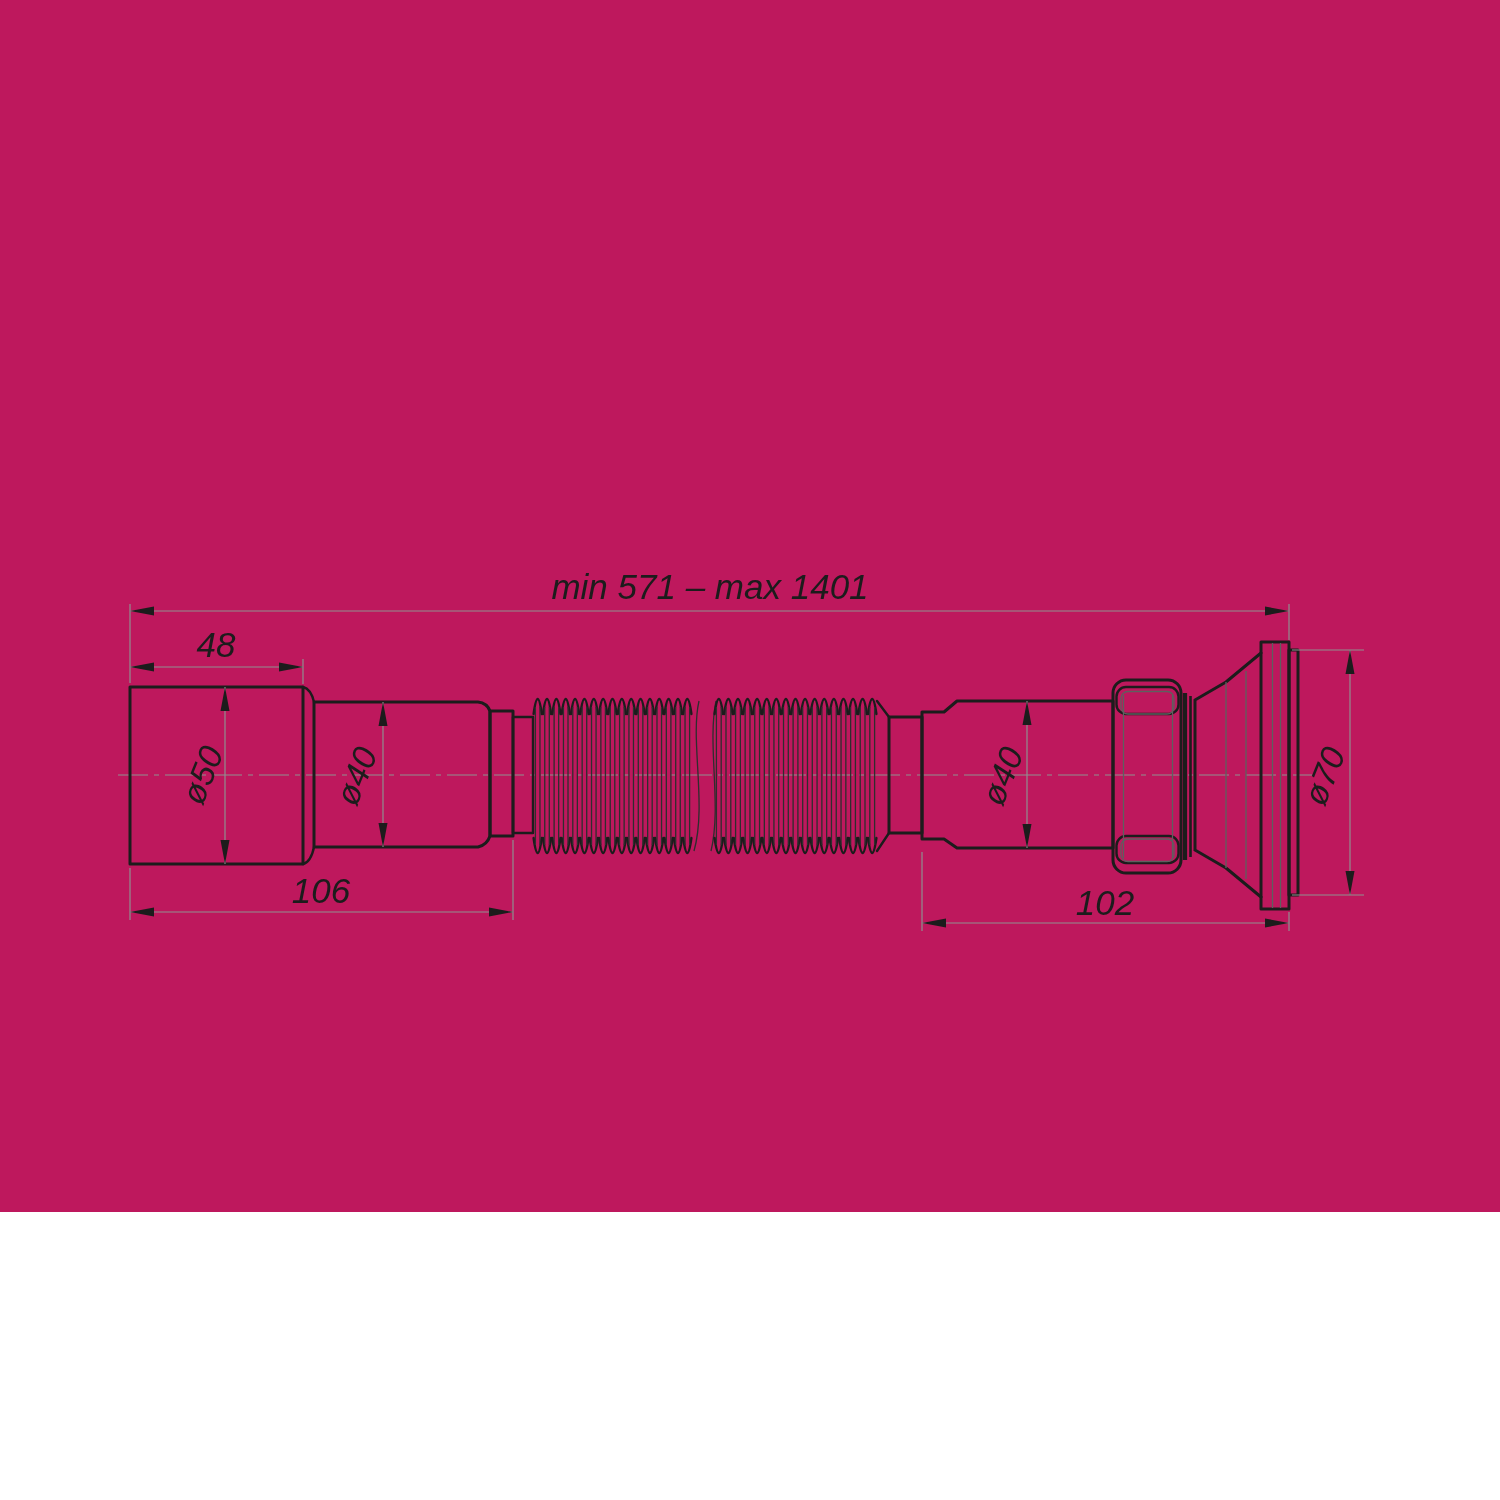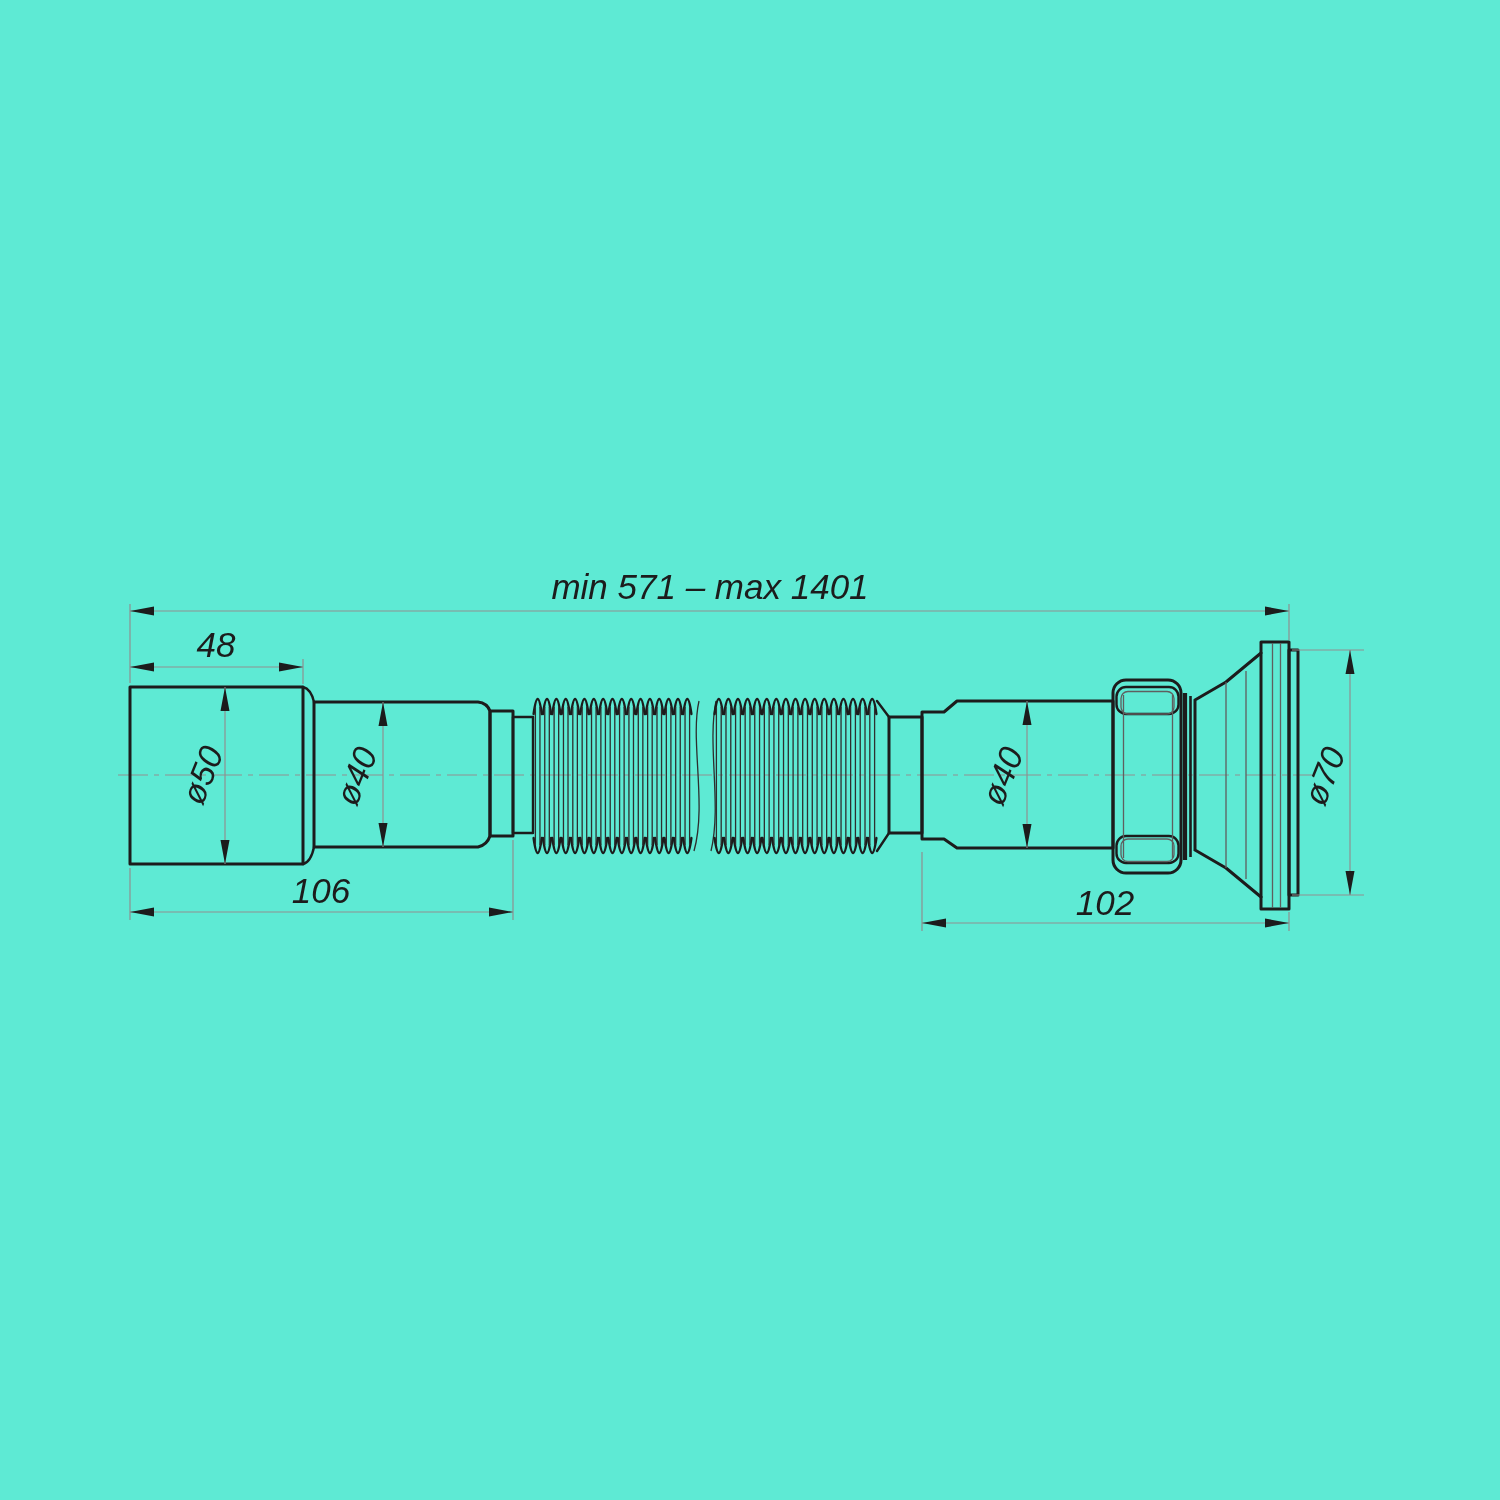--- a/index.html
+++ b/index.html
@@ -1,16 +1,16 @@
 <!DOCTYPE html>
 <html><head>
 <meta charset="utf-8">
 <style>
   html,body{margin:0;padding:0;background:#ffffff;}
-  #page{position:relative;width:1500px;height:1500px;background:#5eead4;overflow:hidden;
+  #page{position:relative;width:1500px;height:1212px;background:#be185d;overflow:hidden;
         font-family:"Liberation Sans",sans-serif;}
   svg{display:block;}
   .outline{stroke:#1c1c1c;stroke-width:3;fill:none;stroke-linejoin:round;stroke-linecap:round;}
   .outline-med{stroke:#1c1c1c;stroke-width:2.4;fill:none;stroke-linejoin:round;stroke-linecap:round;}
   .flank{stroke:#2e2e2e;stroke-width:1.3;fill:none;}
   .thin{stroke:#5f5f5f;stroke-width:1.3;fill:none;}
   .dim{stroke:#8f8f8f;stroke-width:1.2;fill:none;}
   .centerline{stroke:#8f8f8f;stroke-width:1.2;fill:none;stroke-dasharray:30 6 5 6;}
   .arrow{fill:#1c1c1c;stroke:none;}
   .dim-text{font-family:"Liberation Sans",sans-serif;font-style:italic;font-size:35px;fill:#1c1c1c;}

